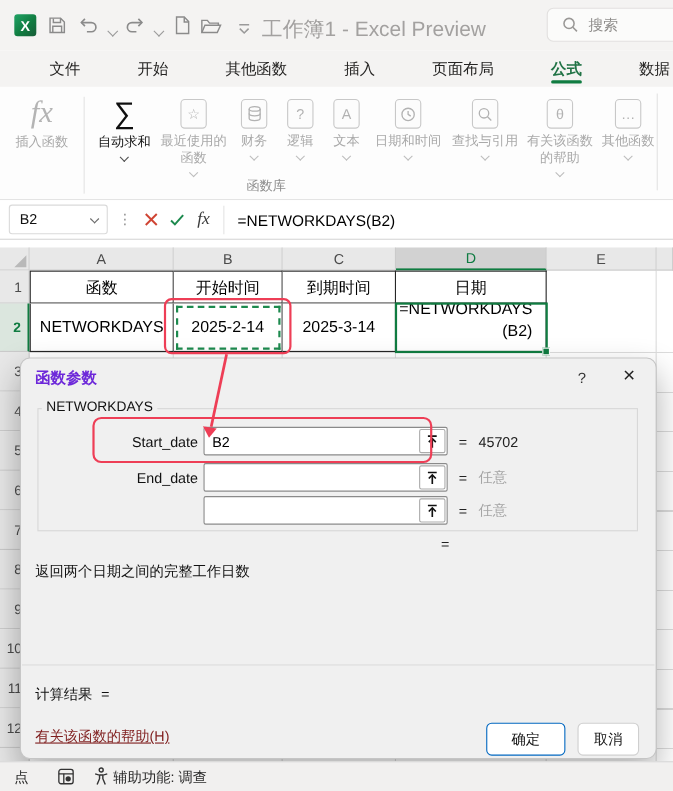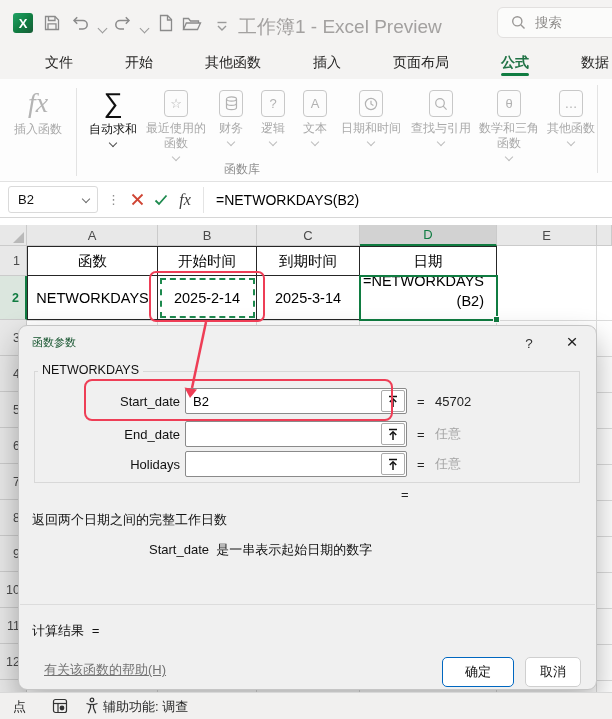--- a/index.html
+++ b/index.html
@@ -60,38 +60,38 @@
   .cell.bt { border-top:1.5px solid #262626; }
   .cell.d2 { justify-content:flex-start; overflow:hidden; }
   .d2txt { position:absolute; left:3px; top:-5px; line-height:20px; white-space:nowrap; }
   .d2txt span { display:block;text-align:right; }
   .sel-box { position:absolute; left:359px; top:50px; width:139px; height:46px; border:2px solid #107c41; pointer-events:none; }
   .sel-handle { position:absolute; right:-4px; bottom:-4px; width:7px; height:7px; background:#107c41; border:1px solid #fff; }
   .ants { position:absolute; left:160px; top:53px; width:95px; height:40px; border:2px dashed #1d8a4e; pointer-events:none; }
 
   
   .dialog { position:absolute; left:18px; top:325px; width:579px; height:365px; background:#f0f0f0; border:1px solid #c5c5c5; border-radius:9px; box-shadow:0 14px 30px rgba(0,0,0,.30); z-index:30; font-size:13px; color:#1a1a1a; }
-  .dtitle { position:absolute; left:13px; top:9px; font-size:11px; color:#14532d; }
+  .dtitle { position:absolute; left:13px; top:9px; font-size:14px; color:#6d28d9;font-weight:bold; }
   .dhelp { position:absolute; right:57px; top:7px; width:20px; height:20px; display:flex; align-items:center; justify-content:center; color:#333; font-size:13.5px; }
   .dclose { position:absolute; right:12px; top:4px; width:24px; height:24px; display:flex; align-items:center; justify-content:center; color:#222; font-size:19px; }
   .group { position:absolute; left:15px; top:45px; width:546px; height:112px; border:1px solid #d8d8d8; }
   .legend { position:absolute; left:3px; top:-9px; background:#f0f0f0; padding:0 4px; font-size:12.5px; color:#111; }
   .frow { position:absolute; left:0; height:26px; display:flex; align-items:center; }
   .flabel { position:absolute; left:18px; width:127px; text-align:right; font-size:13px; color:#111; }
   .finput { position:absolute; left:150px; width:222px; height:26px; border:1px solid #8a8a8a; border-radius:2px; background:#fff; font-size:13px; padding:0 30px 0 7px; color:#000; outline:none; }
   .rangebtn { position:absolute; left:346px; top:2px; width:24px; height:22px; border:1px solid #ababab; border-radius:2px; background:#fff; display:flex; align-items:center; justify-content:center; }
   .feq { position:absolute; left:382px; font-size:13px; color:#222; }
   .fres { position:absolute; left:400px; font-size:13px; color:#222; }
   .fres.muted { color:#a5a5a5; }
   .lone-eq { position:absolute; left:382px; top:161px; font-size:13px; color:#222; }
   .ddesc { position:absolute; left:13px; top:185px; font-size:13px; color:#111; }
   .dparam { position:absolute; left:130px; top:215px; font-size:13px; color:#111; white-space:pre; }
   .ddiv { position:absolute; left:1px; right:1px; top:278px; height:1px; background:#dcdcdc; }
   .dresult { position:absolute; left:13px; top:296px; font-size:13px; color:#111;font-family:Liberation Mono, monospace; }
-  .dlink { position:absolute; left:25px; top:335px; font-size:13px; color:#737373; text-decoration:underline; }
+  .dlink { position:absolute; left:13px; top:335px; font-size:13px; color:#7f1d1d; text-decoration:underline; }
   .okbtn { position:absolute; left:423px; top:331px; width:72px; height:30px; background:#fff; border:1.6px solid #0067c0; border-radius:5px; font-size:13px; color:#111; display:flex; align-items:center; justify-content:center; }
   .cancelbtn { position:absolute; left:506px; top:331px; width:56px; height:30px; background:#fff; border:1px solid #cfcfcf; border-radius:5px; font-size:13px; color:#111; display:flex; align-items:center; justify-content:center; }
 
   
   .red-rect-b2 { position:absolute; left:149px; top:271px; width:116px; height:51px; border:2.5px solid #ee3e56; border-radius:7px; z-index:55; pointer-events:none; }
   .red-rect-field { position:absolute; left:84px; top:379px; width:309px; height:42px; border:2.5px solid #ee3e56; border-radius:8px; z-index:55; pointer-events:none; }
   .annot-svg { position:absolute; left:0; top:0; z-index:60; pointer-events:none; }
 
   
   .statusbar { position:absolute; left:0; bottom:0; width:612px; height:27px; background:#f1f0ef; border-top:1px solid #d8d8d8; z-index:40; font-size:13px; color:#2a2a2a; }
@@ -229,21 +229,21 @@
           <svg width="14" height="14" viewBox="0 0 14 14" fill="none" stroke="#b2b2b2" stroke-width="1.2">
               <circle cx="6" cy="6" r="4.3"></circle>
               <path d="M9.2 9.2 12.6 12.6"></path>
             </svg>
         </span>
         <span class="rlb">查找与引用</span>
         <span class="caret"></span>
       </div>
       <div class="rbtn" style="width:64px">
         <span class="icbox">θ</span>
-        <span class="rlb wrap">数学和三角函数</span>
+        <span class="rlb wrap">有关该函数的帮助</span>
         <span class="caret"></span>
       </div>
       <div class="rbtn" style="width:56px">
         <span class="icbox">…</span>
         <span class="rlb">其他函数</span>
         <span class="caret"></span>
       </div>
     </div>
     <div class="vsep2"></div>
     <div class="grouplabel">函数库</div>
@@ -355,37 +355,35 @@
               <path d="M2 1.5h8"></path>
               <path d="M6 12V4.2"></path>
               <path d="M2.8 7 6 3.8 9.2 7"></path>
             </svg>
         </span>
         <span class="feq">=</span>
         <span class="fres muted">任意</span>
       </div>
 
       <div class="frow" style="top:79px;width:100%">
-        <span class="flabel">Holidays</span>
         <input class="finput" value="" style="">
         <span class="rangebtn">
           <svg width="12" height="13" viewBox="0 0 12 13" fill="none" stroke="#111" stroke-width="1.5">
               <path d="M2 1.5h8"></path>
               <path d="M6 12V4.2"></path>
               <path d="M2.8 7 6 3.8 9.2 7"></path>
             </svg>
         </span>
         <span class="feq">=</span>
         <span class="fres muted">任意</span>
       </div>
     </div>
 
     <div class="lone-eq">=</div>
     <div class="ddesc">返回两个日期之间的完整工作日数</div>
-    <div class="dparam">Start_date  是一串表示起始日期的数字</div>
     <div class="ddiv"></div>
     <div class="dresult">计算结果 =</div>
     <a class="dlink" href="#">有关该函数的帮助(H)</a>
     <div class="okbtn">确定</div>
     <div class="cancelbtn">取消</div>
   </div>
 
   <div class="red-rect-b2"></div>
   <div class="red-rect-field"></div>
   <svg class="annot-svg" width="612" height="719" viewBox="0 0 612 719">

